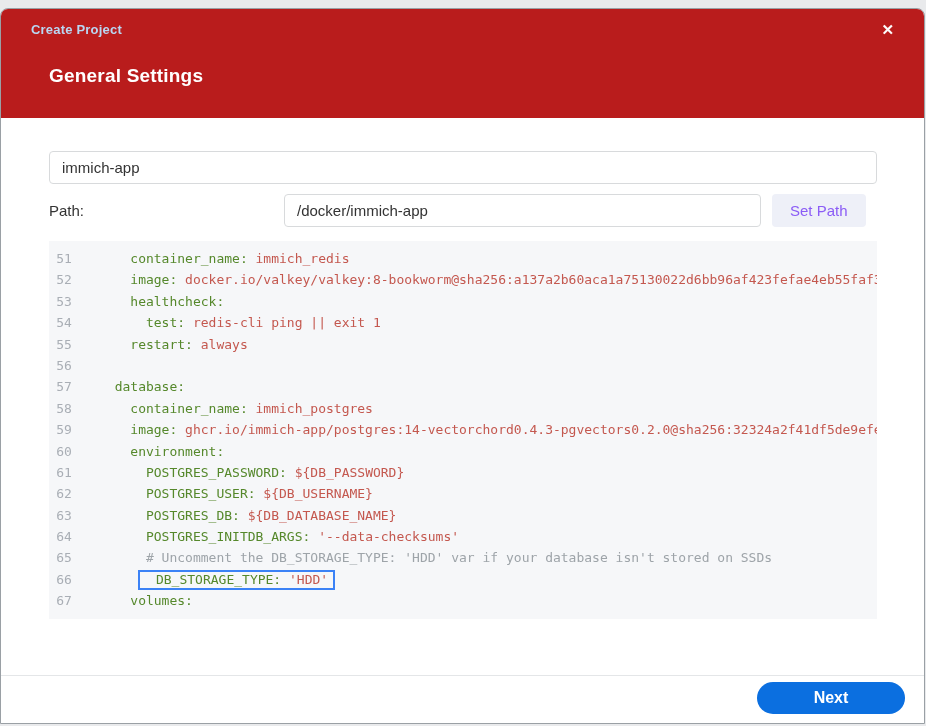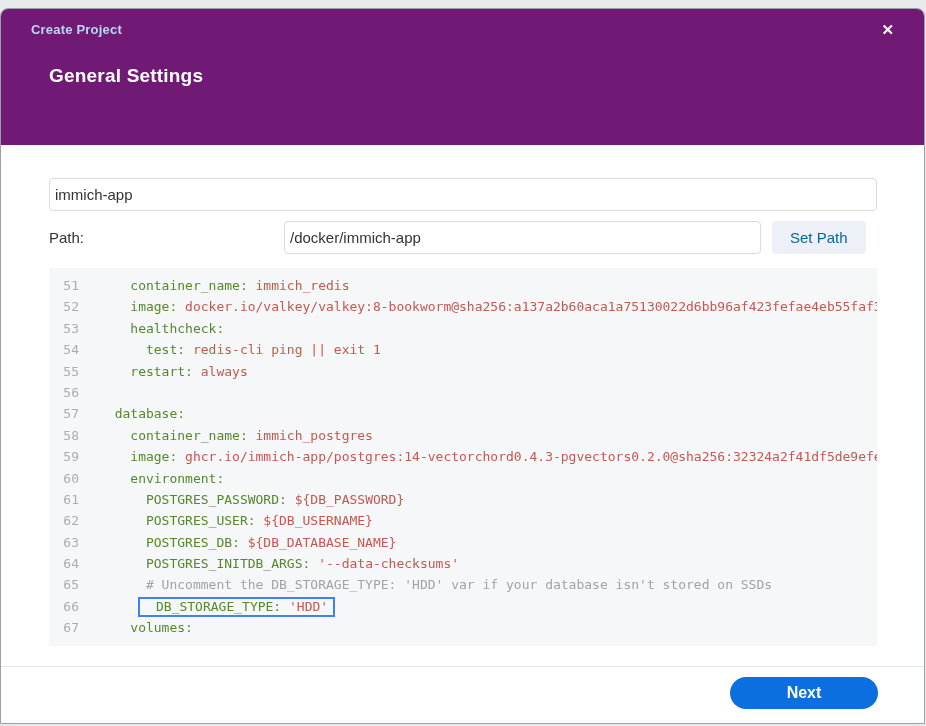--- a/index.html
+++ b/index.html
@@ -13,22 +13,22 @@
   .dialog {
     position: absolute;
     top: 8px; left: 0; right: 1px; bottom: 2px;
     background: #ffffff;
     border: 1px solid #9aa0a5;
     border-radius: 8px 8px 0 0;
     overflow: hidden;
   }
   
   .header {
-    height: 136px;
-    background: #701a75;
+    height: 109px;
+    background: #b91c1c;
     position: relative;
   }
   .titlebar {
     display: flex;
     justify-content: space-between;
     align-items: flex-start;
     padding: 13px 30px 0 30px;
   }
   .dlg-title {
     color: #b9d7f3;
@@ -64,36 +64,36 @@
     font-size: 15px;
     color: #333333;
   }
   .text-input {
     height: 33px;
     border: 1px solid #d8dadc;
     border-radius: 4px;
     font-family: "Liberation Sans", sans-serif;
     font-size: 15px;
     color: #333333;
-    padding: 0 5px;
+    padding: 0 12px;
     outline: none;
     background: #ffffff;
   }
   .input-wide { flex: 1; }
   .input-path { width: 477px; flex: 0 0 477px; }
   .setpath-btn {
     margin-left: 11px;
     height: 33px;
     padding: 0 18px;
     background: #eef0f8;
     border: none;
     border-radius: 4px;
     font-family: "Liberation Sans", sans-serif;
     font-size: 15px;
-    color: #0369a1;
+    color: #8b5cf6;
     cursor: pointer;
   }
   .static-value { font-size: 15px; color: #333333; }
   
   .editor {
     margin-top: 14px;
     height: 378px;
     background: #f6f7f9;
     overflow: hidden;
     padding-top: 7px;
@@ -102,43 +102,43 @@
   .code-line {
     height: 21.4px;
     line-height: 21.4px;
     font-family: "DejaVu Sans Mono", monospace;
     font-size: 13px;
     white-space: pre;
   }
   .gutter {
     display: inline-block;
     width: 30px;
-    text-align: right;
+    text-align: center;
     color: #a9aeb5;
   }
   .code-text { margin-left: 20px; }
   .tok-key { color: #55882b; }
   .tok-val { color: #c4584f; }
   .tok-comment { color: #9ea4a9; }
   .red-box {
     border: 2px solid #3b82f6;
     padding: 0 5px 1px 16px;
     margin-left: -8px;
   }
   
   .footer {
     position: absolute;
     left: 0; right: 0; bottom: 0;
-    height: 57px;
+    height: 48px;
     background: #ffffff;
     border-top: 1px solid #e4e6e8;
     display: flex;
     justify-content: flex-end;
     align-items: center;
-    padding-right: 46px;
+    padding-right: 19px;
   }
   .next-btn {
     width: 148px;
     height: 32px;
     border: none;
     border-radius: 16px;
     background: #0b6fe0;
     color: #ffffff;
     font-family: "Liberation Sans", sans-serif;
     font-size: 16px;

